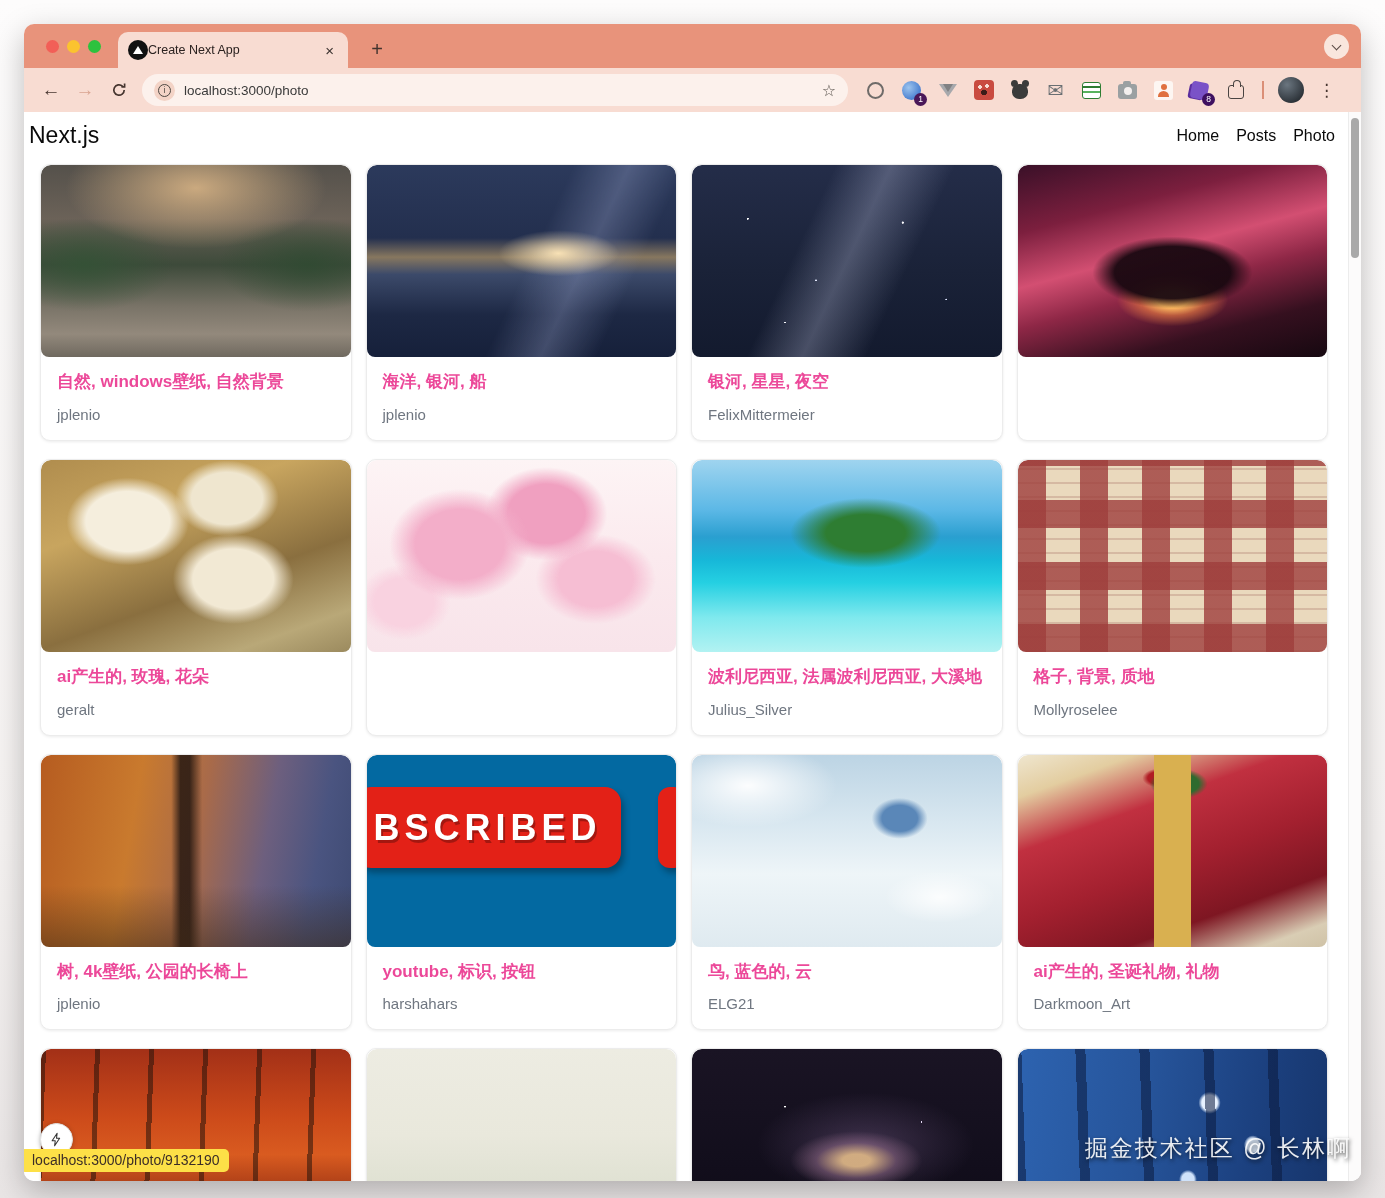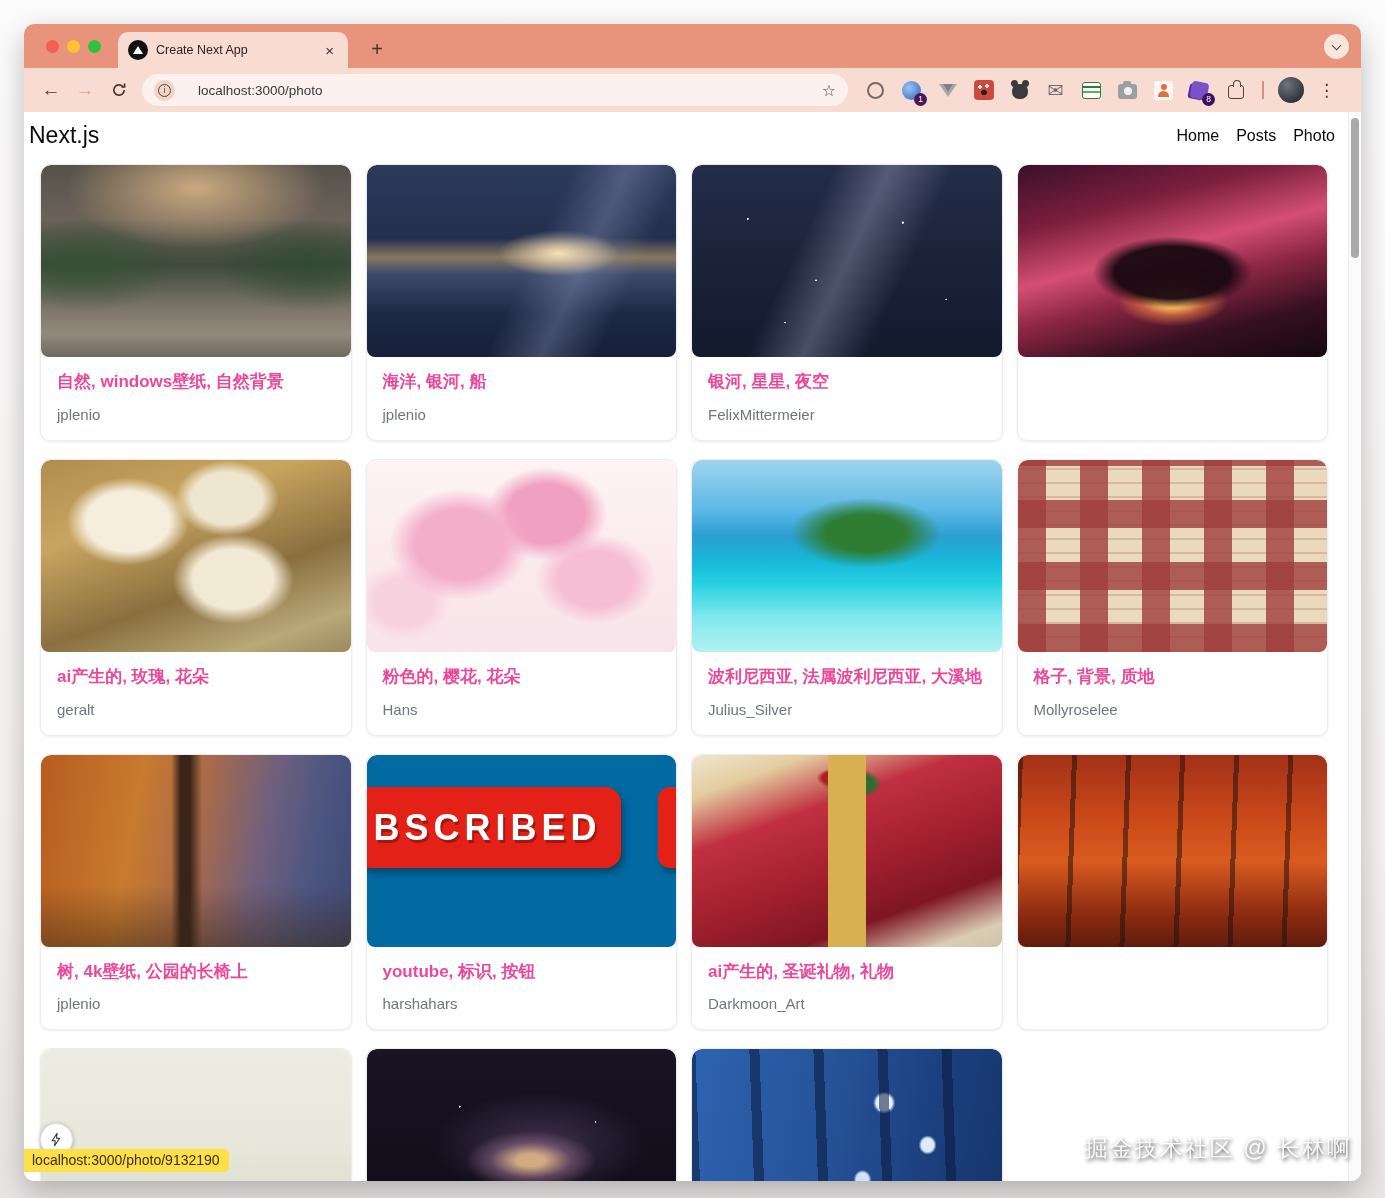--- a/index.html
+++ b/index.html
@@ -11,41 +11,41 @@
   .window { position:absolute; left:24px; top:24px; width:1337px; height:1157px;
             border-radius:10px; overflow:hidden; background:#fff;
             box-shadow:0 10px 30px rgba(0,0,0,.25); }
 
   
   .tabstrip { position:relative; height:44px; background:#E8937B; }
   .traffic { position:absolute; left:22px; top:16px; display:flex; gap:8px; }
   .dot { width:13px; height:13px; border-radius:50%; }
   .dot.red{background:#F25F57;} .dot.yellow{background:#FBC32F;} .dot.green{background:#2DC23E;}
   .tab { position:absolute; left:94px; bottom:0; width:230px; height:36px; background:#F8DCD2;
-         border-radius:10px 10px 0 0; display:flex; align-items:center; padding:4px 10px; gap:8px; }
+         border-radius:10px 10px 0 0; display:flex; align-items:center; padding:4px 10px; }
   .tab-favicon { width:20px; height:20px; border-radius:50%; background:#111; flex:0 0 auto;
                  display:flex; align-items:center; justify-content:center; }
   .tab-favicon::after { content:""; border-left:5px solid transparent; border-right:5px solid transparent;
                  border-bottom:8px solid #fff; }
   .tab-title { flex:1; font-size:12.5px; color:#2b2220; white-space:nowrap; overflow:hidden; }
   .tab-close { font-size:15px; color:#3c3330; line-height:1; padding:2px 4px; border-radius:4px; cursor:pointer; }
   .newtab { position:absolute; left:340px; bottom:6px; font-size:20px; color:#42332e;
             width:26px; height:26px; display:flex; align-items:center; justify-content:center; border-radius:50%; }
   .tab-search { position:absolute; right:12px; top:10px; width:25px; height:25px; border-radius:50%;
                 background:#F9E6DD; display:flex; align-items:center; justify-content:center; }
   .chev { width:7px; height:7px; border-right:1.8px solid #5a4a44; border-bottom:1.8px solid #5a4a44;
           transform:rotate(45deg); margin-top:-3px; }
 
   
   .toolbar { height:44px; background:#F8DCD2; display:flex; align-items:center; padding:0 10px; }
   .nav-btn { width:34px; height:34px; display:flex; align-items:center; justify-content:center;
              font-size:19px; color:#46352f; border-radius:50%; }
   .nav-btn.disabled { color:#d9a491; }
   .urlbar { width:706px; height:32px; margin-left:6px; background:#FCF1EC; border-radius:16px;
-            display:flex; align-items:center; padding:0 12px; gap:23px; }
+            display:flex; align-items:center; padding:0 12px; gap:9px; }
   .info-badge { width:21px; height:21px; border-radius:50%; background:#F3D3C6;
                 display:flex; align-items:center; justify-content:center; flex:0 0 auto; }
   .info-badge i { width:13px; height:13px; border:1.3px solid #4e4742; border-radius:50%;
                   font-style:normal; font-size:8.5px; color:#4e4742; display:flex; align-items:center; justify-content:center; }
   .info-badge i::after { content:"i"; }
   .url-text { flex:1; font-size:13.5px; color:#3a3a3a; }
   .star { font-size:16px; color:#5c5650; }
 
   
   .ext-row { display:flex; align-items:center; gap:9px; margin-left:14px; }
@@ -334,24 +334,20 @@
   <article class="card">
     <div class="card-img" data-img="golden-roses"></div>
     <div class="card-body">
       <h3 class="card-title">ai产生的, 玫瑰, 花朵</h3>
       <p class="card-author">geralt</p>
     </div>
   </article>
 
   <article class="card">
     <div class="card-img" data-img="pink-blossoms"></div>
-    <div class="card-body">
-      <h3 class="card-title">粉色的, 樱花, 花朵</h3>
-      <p class="card-author">Hans</p>
-    </div>
   </article>
 
   <article class="card">
     <div class="card-img" data-img="tropical-island"></div>
     <div class="card-body">
       <h3 class="card-title">波利尼西亚, 法属波利尼西亚, 大溪地</h3>
       <p class="card-author">Julius_Silver</p>
     </div>
   </article>
 
@@ -374,20 +370,27 @@
   <article class="card">
     <div class="card-img" data-img="subscribed-banner">
               <span class="sub-banner">BSCRIBED</span>
             </div>
     <div class="card-body">
       <h3 class="card-title">youtube, 标识, 按钮</h3>
       <p class="card-author">harshahars</p>
     </div>
   </article>
 
+  <article class="card">
+    <div class="card-img" data-img="blue-bird"></div>
+    <div class="card-body">
+      <h3 class="card-title">鸟, 蓝色的, 云</h3>
+      <p class="card-author">ELG21</p>
+    </div>
+  </article>
 
   <article class="card">
     <div class="card-img" data-img="christmas-gift"></div>
     <div class="card-body">
       <h3 class="card-title">ai产生的, 圣诞礼物, 礼物</h3>
       <p class="card-author">Darkmoon_Art</p>
     </div>
   </article>
 
   <article class="card">

